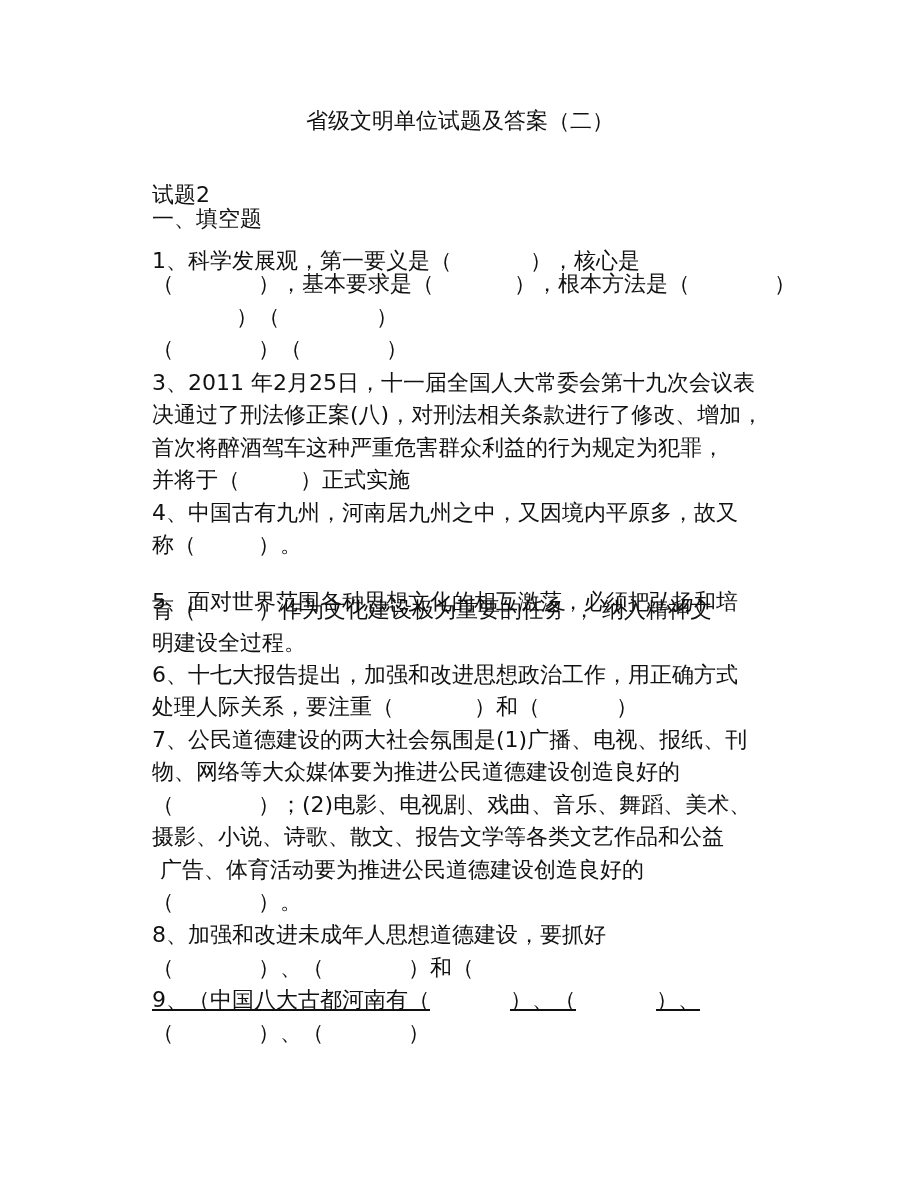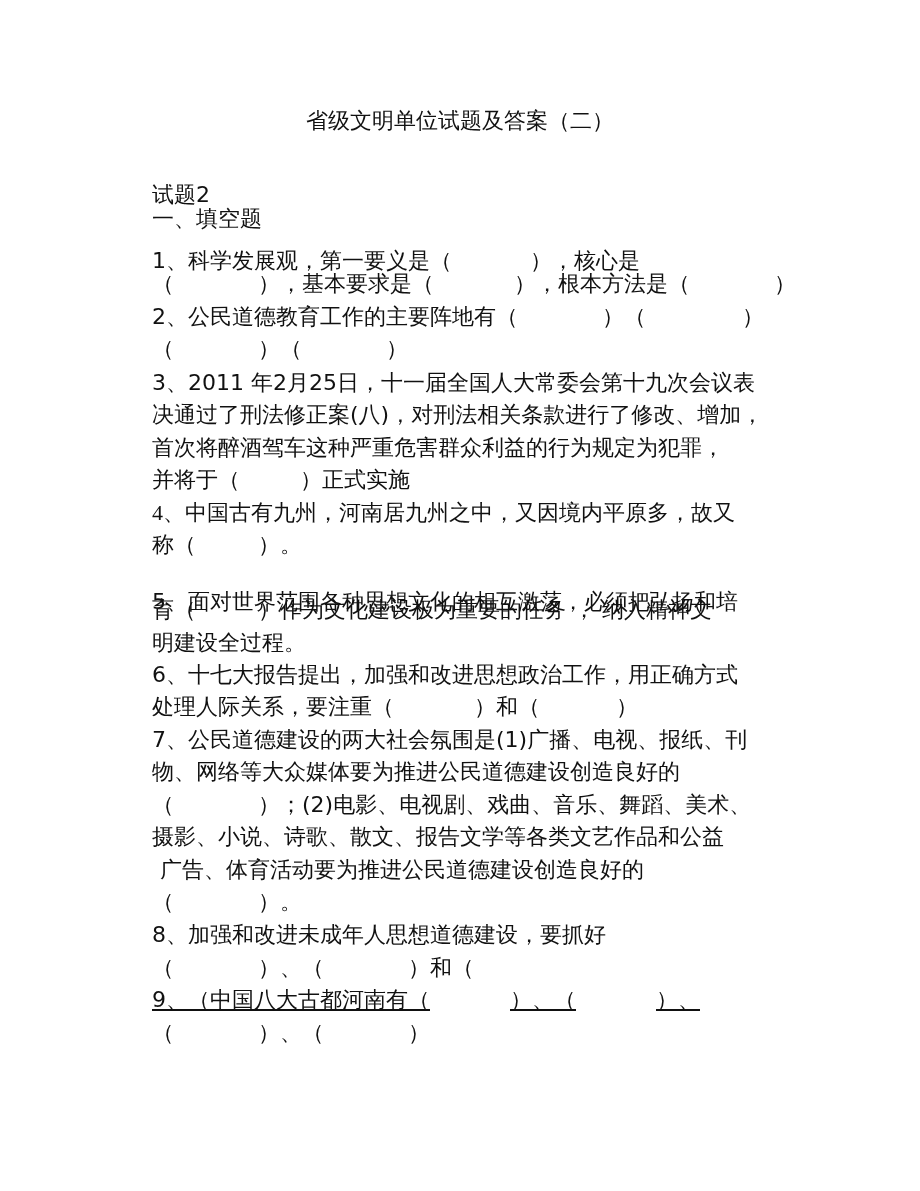--- a/index.html
+++ b/index.html
@@ -21,27 +21,27 @@
 <body>
 
 <div class="page">
   <div class="content">
     <div class="title">省级文明单位试题及答案（二）</div>
     <div id="lines">
         <div class="line" style="top: 180px; left: 152px;"><span class="seg">试题2</span></div>
         <div class="line" style="top: 204px; left: 152px;"><span class="seg">一、填空题</span></div>
         <div class="line" style="top: 236px; left: 152px; margin-top: 10px;"><span class="seg">1、科学发展观，第一要义是（</span><span class="gap" style="width: 78px;"></span><span class="seg">），核心是</span></div>
         <div class="line" style="top: 269px; left: 152px;"><span class="seg">（</span><span class="gap" style="width: 84px;"></span><span class="seg">），基本要求是（</span><span class="gap" style="width: 80px;"></span><span class="seg">），根本方法是（</span><span class="gap" style="width: 84px;"></span><span class="seg">）</span></div>
-        <div class="line" style="top: 302px; left: 152px;"><span class="seg">2、公民道德教育工作的主要阵地有（</span><span class="gap" style="width: 84px;"></span><span class="seg">）（</span><span class="gap" style="width: 96px;"></span><span class="seg">）</span></div>
+        <div class="line" style="top: 302px; left: 152px;"><span class="gap" style="width: 84px;"></span><span class="seg">）（</span><span class="gap" style="width: 96px;"></span><span class="seg">）</span></div>
         <div class="line" style="top: 334px; left: 152px;"><span class="seg">（</span><span class="gap" style="width: 84px;"></span><span class="seg">）（</span><span class="gap" style="width: 84px;"></span><span class="seg">）</span></div>
         <div class="line" style="top: 368px; left: 152px;"><span class="seg">3、2011 年2月25日，十一届全国人大常委会第十九次会议表</span></div>
         <div class="line" style="top: 400px; left: 152px;"><span class="seg">决通过了刑法修正案(八)，对刑法相关条款进行了修改、增加，</span></div>
         <div class="line" style="top: 433px; left: 152px;"><span class="seg">首次将醉酒驾车这种严重危害群众利益的行为规定为犯罪，</span></div>
         <div class="line" style="top: 465px; left: 152px; justify-content: center;"><span class="seg">并将于（</span><span class="gap" style="width: 60px;"></span><span class="seg">）正式实施</span></div>
-        <div class="line" style="top: 498px; left: 152px; font-family: Liberation Serif, serif;"><span class="seg">4、中国古有九州，河南居九州之中，又因境内平原多，故又</span></div>
+        <div class="line" style="top: 498px; left: 152px;"><span class="seg">4、中国古有九州，河南居九州之中，又因境内平原多，故又</span></div>
         <div class="line" style="top: 530px; left: 152px;"><span class="seg">称（</span><span class="gap" style="width: 62px;"></span><span class="seg">）。</span></div>
         <div class="line" style="top: 587px; left: 152px;"><span class="seg">5、面对世界范围各种思想文化的相互激荡，必须把弘扬和培</span></div>
         <div class="line" style="top: 595px; left: 152px;"><span class="seg">育（</span><span class="gap" style="width: 62px;"></span><span class="seg">）作为文化建设极为重要的任务 ， 纳入精神文</span></div>
         <div class="line" style="top: 628px; left: 152px;"><span class="seg">明建设全过程。</span></div>
         <div class="line" style="top: 660px; left: 152px;"><span class="seg">6、十七大报告提出，加强和改进思想政治工作，用正确方式</span></div>
         <div class="line" style="top: 692px; left: 152px;"><span class="seg">处理人际关系，要注重（</span><span class="gap" style="width: 80px;"></span><span class="seg">）和（</span><span class="gap" style="width: 76px;"></span><span class="seg">）</span></div>
         <div class="line" style="top: 725px; left: 152px;"><span class="seg">7、公民道德建设的两大社会氛围是(1)广播、电视、报纸、刊</span></div>
         <div class="line" style="top: 757px; left: 152px;"><span class="seg">物、网络等大众媒体要为推进公民道德建设创造良好的</span></div>
         <div class="line" style="top: 790px; left: 152px;"><span class="seg">（</span><span class="gap" style="width: 84px;"></span><span class="seg">）；(2)电影、电视剧、戏曲、音乐、舞蹈、美术、</span></div>
         <div class="line" style="top: 822px; left: 152px;"><span class="seg">摄影、小说、诗歌、散文、报告文学等各类文艺作品和公益</span></div>

